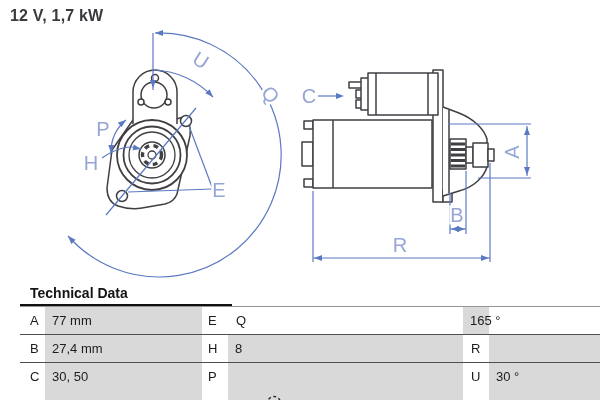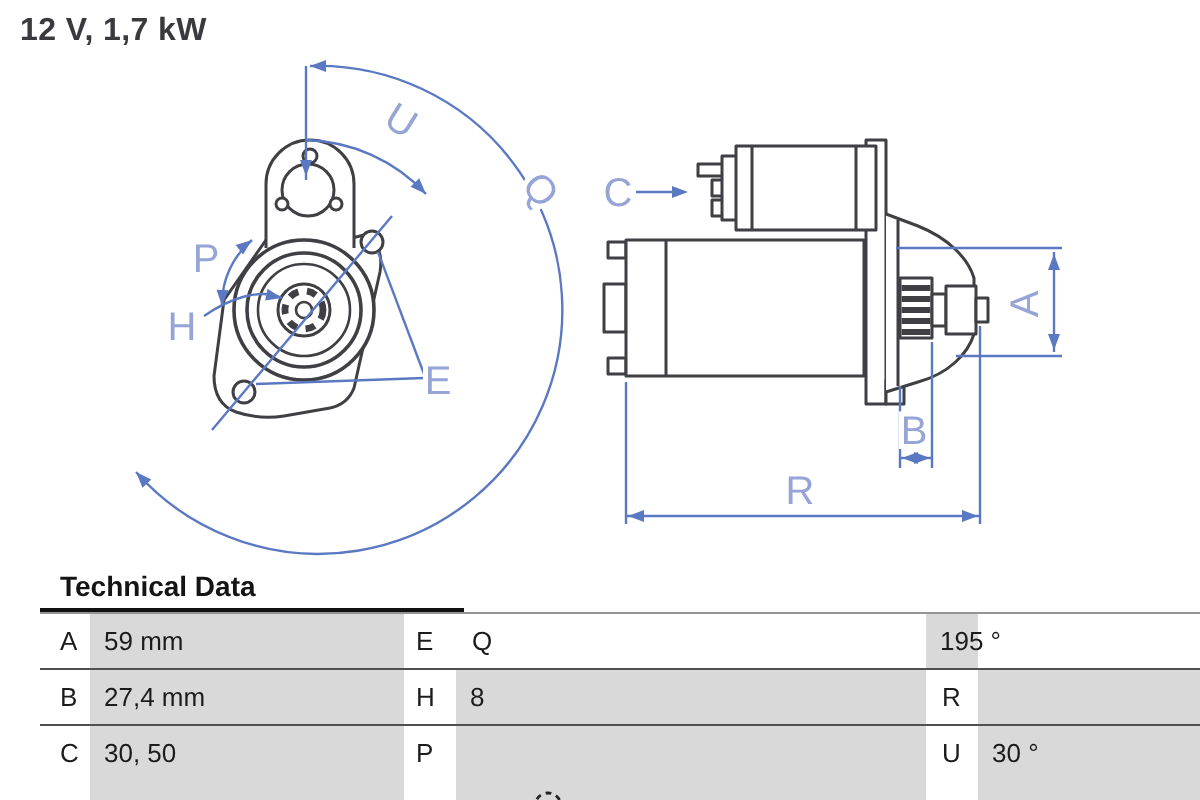--- a/index.html
+++ b/index.html
@@ -129,24 +129,24 @@
   </svg>
 
   <div class="tech">
     <div class="tech-heading">Technical Data</div>
     <div class="rule">
         <div class="rule-dark"></div>
       </div>
 
     <div class="trow">
       <div class="lcell">A</div>
-      <div class="vcell">59 mm</div>
+      <div class="vcell">77 mm</div>
       <div class="lcell mid">E</div>
       <div class="lcell right">Q</div>
-      <div class="vcell">195 °</div>
+      <div class="vcell">165 °</div>
     </div>
 
     <div class="trow">
       <div class="lcell">B</div>
       <div class="vcell">27,4 mm</div>
       <div class="lcell mid">H</div>
       <div class="vcell">8</div>
       <div class="lcell right">R</div>
       <div class="vcell"></div>
     </div>

